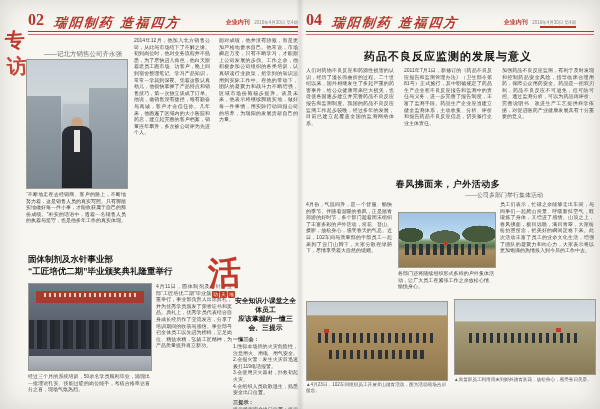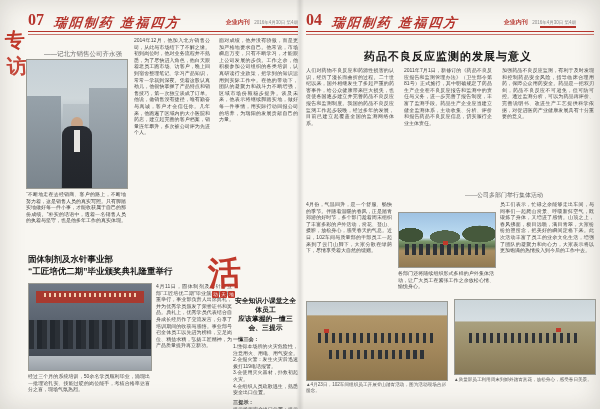--- a/index.html
+++ b/index.html
@@ -70,21 +70,21 @@
   .people-line{position:absolute;background:repeating-linear-gradient(90deg,#2e3338 0 3.5px,rgba(0,0,0,0) 3.5px 7px);}
 </style>
 </head>
 <body>
 
 <div class="spread">
 
   <div class="abs callig mark-v" style="left:5px;top:29px;">专</div>
   <div class="abs callig mark-v" style="left:7px;top:55px;opacity:.92;">访</div>
 
-  <div class="abs pagenum" style="left:28px;top:11px;">07</div>
+  <div class="abs pagenum" style="left:28px;top:11px;">02</div>
   <div class="abs masthead" style="left:54px;top:14px;">瑞阳制药 造福四方</div>
   <div class="abs issue" style="left:200px;top:15px;width:98px;">
     <span class="lbl">企业内刊</span>
     <span class="inf">2016年4月30日 第4期</span>
   </div>
   <div class="abs issue-bar" style="left:262px;top:26px;width:36px;"></div>
   <div class="abs hrule" style="left:28px;top:31px;width:270px;"></div>
 
   <div class="abs subtitle" style="left:44px;top:50px;width:120px;">——记北方销售公司齐永强</div>
 
@@ -143,20 +143,21 @@
     <span class="inf">2016年4月30日 第4期</span>
   </div>
   <div class="abs issue-bar" style="left:540px;top:26px;width:36px;"></div>
   <div class="abs hrule" style="left:306px;top:31px;width:288px;"></div>
 
   <div class="abs title-sci" style="left:302px;top:49px;width:292px;">药品不良反应监测的发展与意义</div>
   <div class="abs t" style="left:306px;top:67px;width:88px;height:108px;">人们对药物不良反应和药源性损害的认识，经历了漫长而曲折的过程。二十世纪以来，国外相继发生了多起严重的药害事件，给公众健康带来巨大损失，也促使各国逐步建立并完善药品不良反应报告和监测制度。我国的药品不良反应监测工作起步较晚，经过多年的发展，目前已建立起覆盖全国的监测网络体系。</div>
   <div class="abs t" style="left:404px;top:67px;width:88px;height:108px;">2011年7月1日，新修订的《药品不良反应报告和监测管理办法》（卫生部令第81号）正式施行，其中明确规定了药品生产企业在不良反应报告和监测中的责任与义务，进一步完善了报告制度，丰富了监测手段。药品生产企业应当建立健全监测体系，主动收集、分析、评价和报告药品不良反应信息，切实履行企业主体责任。</div>
   <div class="abs t" style="left:502px;top:67px;width:92px;height:108px;">加强药品不良反应监测，有利于及时发现和控制药品安全风险，指导临床合理用药，保障公众用药安全。药品是一把双刃剑，药品不良反应不可避免，但可防可控。通过监测分析，可以为药品再评价、完善说明书、改进生产工艺提供科学依据，对促进医药产业健康发展具有十分重要的意义。</div>
 
+  <div class="abs head-spring" style="left:302px;top:178px;width:292px;">春风拂面来，户外活动多</div>
   <div class="abs sub-spring" style="left:302px;top:191px;width:292px;">——公司多部门举行集体活动</div>
   <div class="abs t" style="left:306px;top:201px;width:86px;height:96px;">4月份，气温回升，是一个舒服、畅快的季节。伴随着温暖的春风，正是踏青郊游的好时节，多个部门趁着周末组织了丰富多彩的户外活动，赏花、登山、摄影，放松身心，感受春天的气息。近日，102车间与质量部的干部员工一起来到了云门山脚下，大家分散在绿荫下，尽情享受着大自然的馈赠。</div>
 
   <div class="abs photo ph-e" style="left:398px;top:212px;width:96px;height:54px;">
     <div class="trees"></div>
     <div class="people-line" style="left:6%;top:58%;width:88%;height:11px;"></div>
     <div class="flag" style="left:46%;top:52%;"></div>
   </div>
   <div class="abs t" style="left:398px;top:270px;width:96px;height:28px;">各部门还将陆续组织形式多样的户外集体活动，让广大员工在紧张工作之余放松心情、愉悦身心。</div>
   <div class="abs t" style="left:500px;top:201px;width:94px;height:96px;">员工们表示，忙碌之余能够走出车间，与同事们一起爬山赏景、呼吸新鲜空气，既锻炼了身体，又增进了感情。山顶之上，春风拂面，极目远眺，满目青翠，大家纷纷拍照留念，把美好的瞬间定格下来。此次活动丰富了员工的业余文化生活，增强了团队的凝聚力和向心力，大家表示将以更加饱满的热情投入到今后的工作中去。</div>

